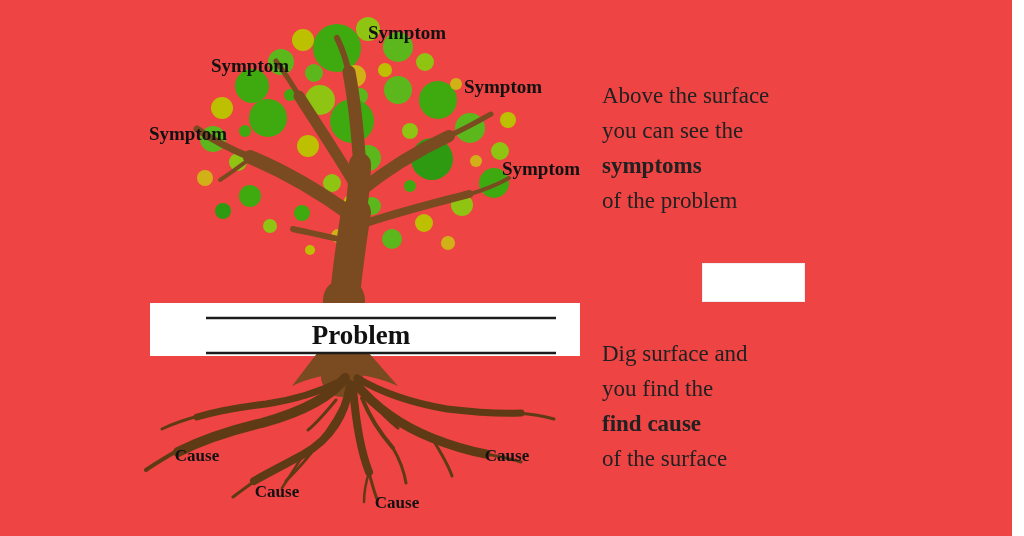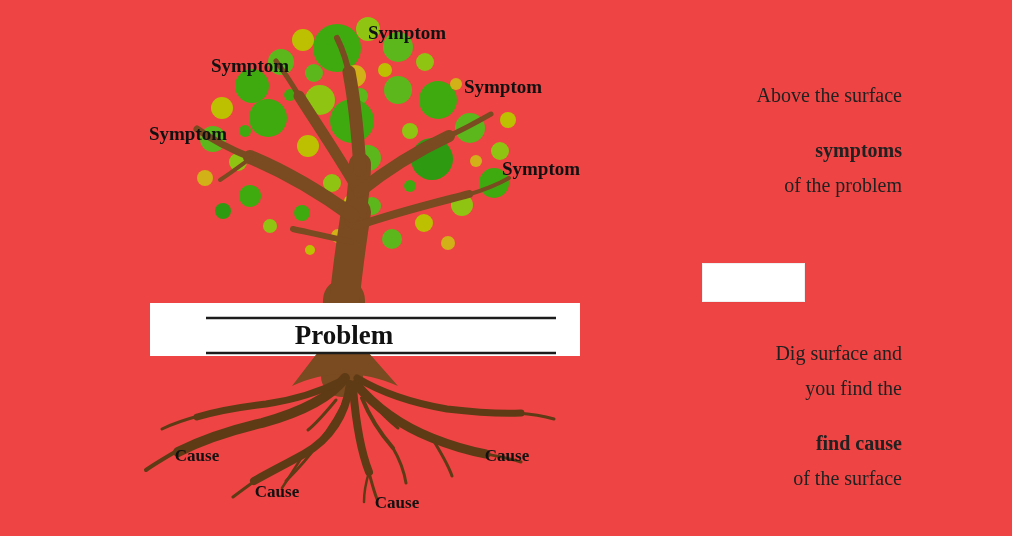--- a/index.html
+++ b/index.html
@@ -18,23 +18,23 @@
     font-weight:700;color:#111;white-space:nowrap;line-height:1;
   }
   .symptom-label{font-size:19px;}
   .cause-label{font-size:17px;}
   .problem-label{
     position:absolute;transform:translateX(-50%);
     font-weight:700;font-size:27px;color:#111;white-space:nowrap;line-height:1;
   }
   .caption{
     position:absolute;transform:translateX(-50%);
-    width:300px;text-align:right;font-size:20px;line-height:35px;color:#212121;
+    width:300px;text-align:left;font-size:23px;line-height:35px;color:#212121;
   }
-  .caption .bold{font-weight:700;margin-top:20px;}
+  .caption .bold{font-weight:700;}
   .blank-rectangle{
     position:absolute;background:#ffffff;border:1px solid #f0f0f0;
     box-shadow:0 1px 2px rgba(0,0,0,0.04);
   }
 </style>
 </head>
 <body>
 
 <div class="stage">
 
@@ -140,29 +140,30 @@
     <line x1="206" y1="318" x2="556" y2="318" stroke="#1c1c1c" stroke-width="2.5"></line>
     <line x1="206" y1="353" x2="556" y2="353" stroke="#1c1c1c" stroke-width="2.5"></line>
   </svg>
 
   <div class="label symptom-label" style="left:407px;top:23px">Symptom</div>
   <div class="label symptom-label" style="left:250px;top:56px">Symptom</div>
   <div class="label symptom-label" style="left:188px;top:124px">Symptom</div>
   <div class="label symptom-label" style="left:503px;top:77px">Symptom</div>
   <div class="label symptom-label" style="left:541px;top:159px">Symptom</div>
 
-  <div class="problem-label" style="left:344px;top:322px">Problem</div>
+  <div class="problem-label" style="left:361px;top:322px">Problem</div>
 
   <div class="label cause-label" style="left:197px;top:447px">Cause</div>
   <div class="label cause-label" style="left:277px;top:483px">Cause</div>
   <div class="label cause-label" style="left:397px;top:494px">Cause</div>
   <div class="label cause-label" style="left:507px;top:447px">Cause</div>
 
   <div class="caption" style="left:752px;top:78px">
     <div>Above the surface</div>
+    <div>you can see the</div>
     <div class="bold">symptoms</div>
     <div>of the problem</div>
   </div>
 
   <div class="blank-rectangle" style="left:702px;top:263px;width:101px;height:37px"></div>
 
   <div class="caption" style="left:752px;top:336px">
     <div>Dig surface and</div>
     <div>you find the</div>
     <div class="bold">find cause</div>

